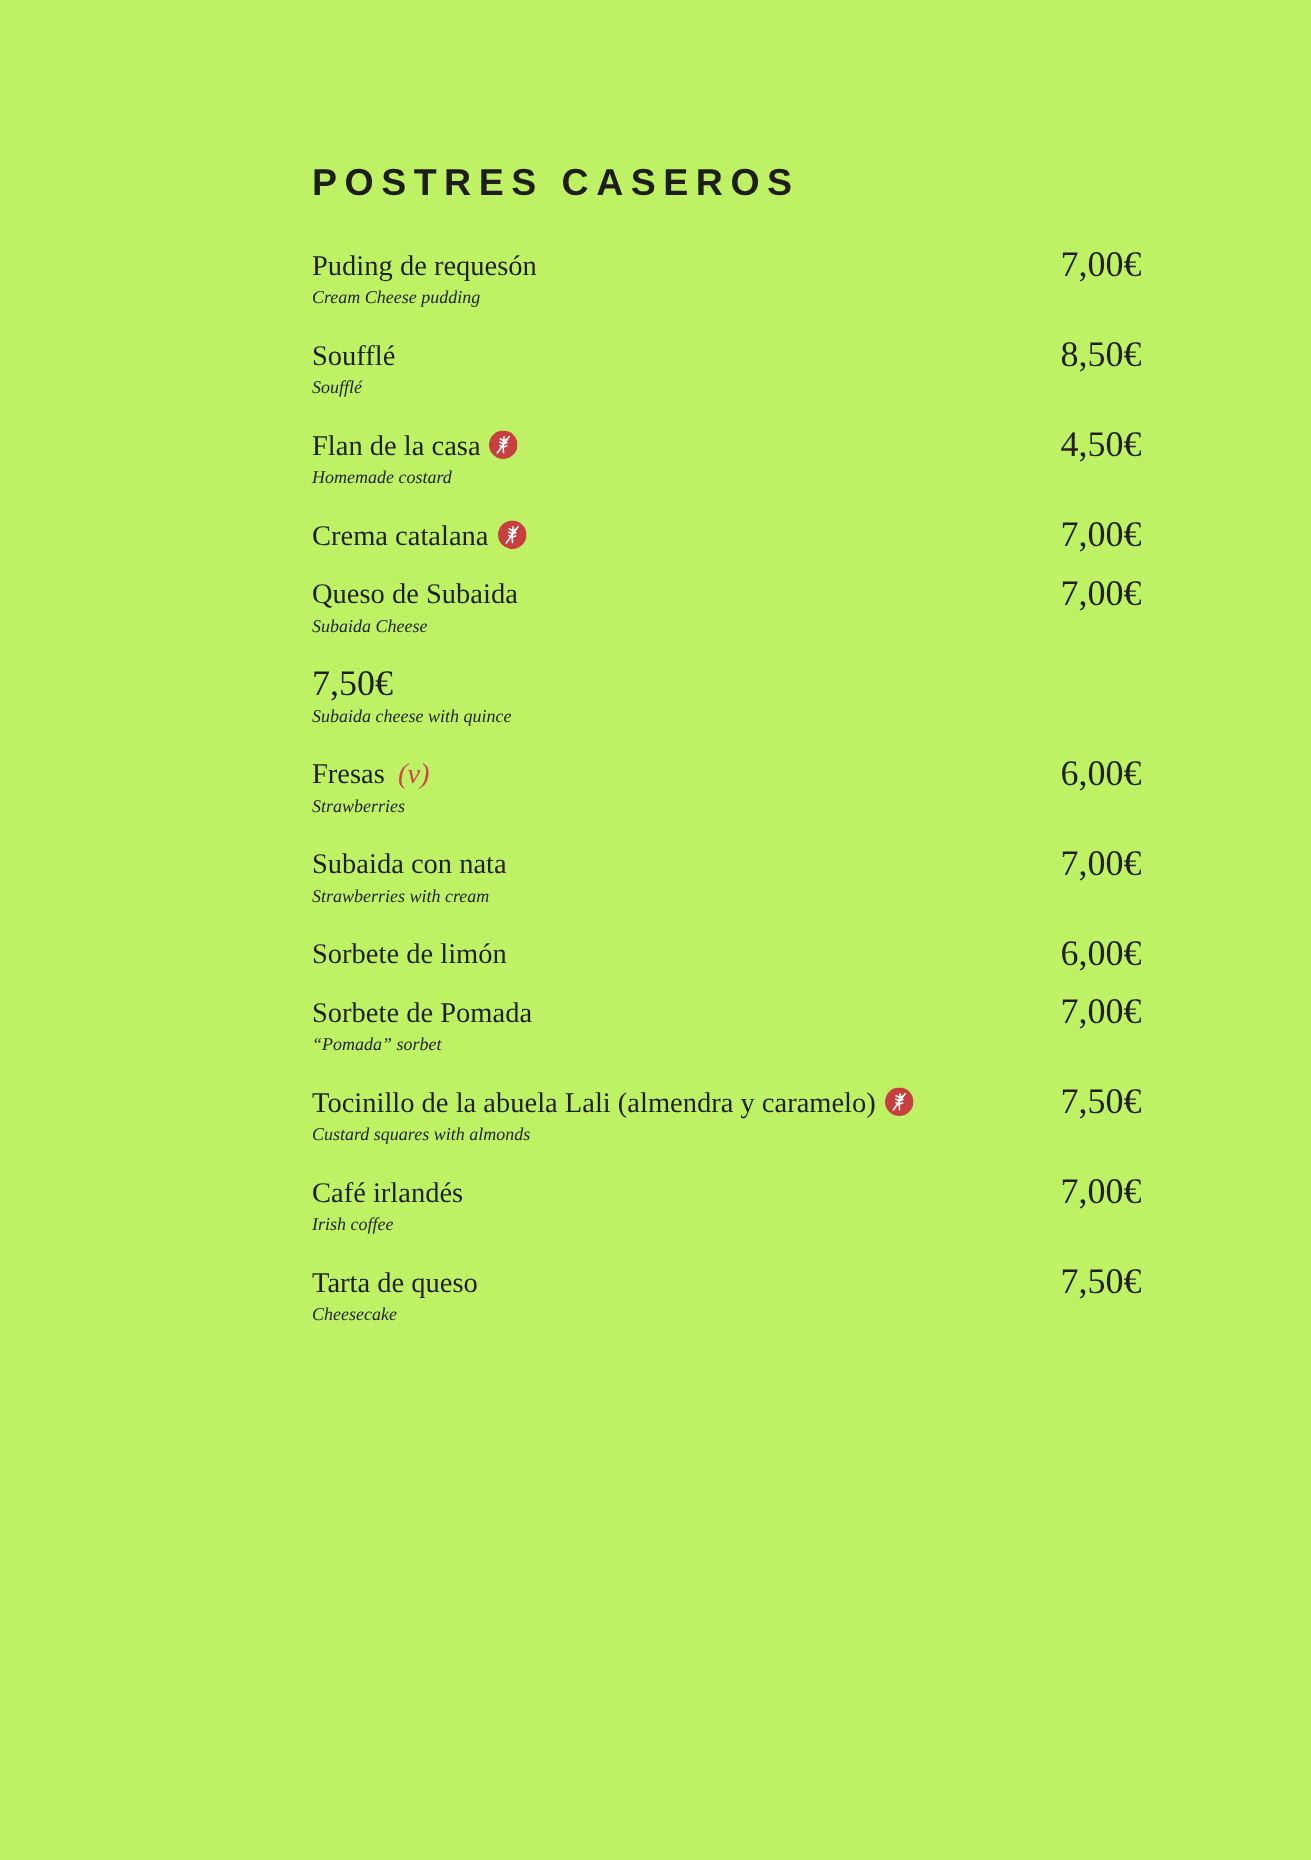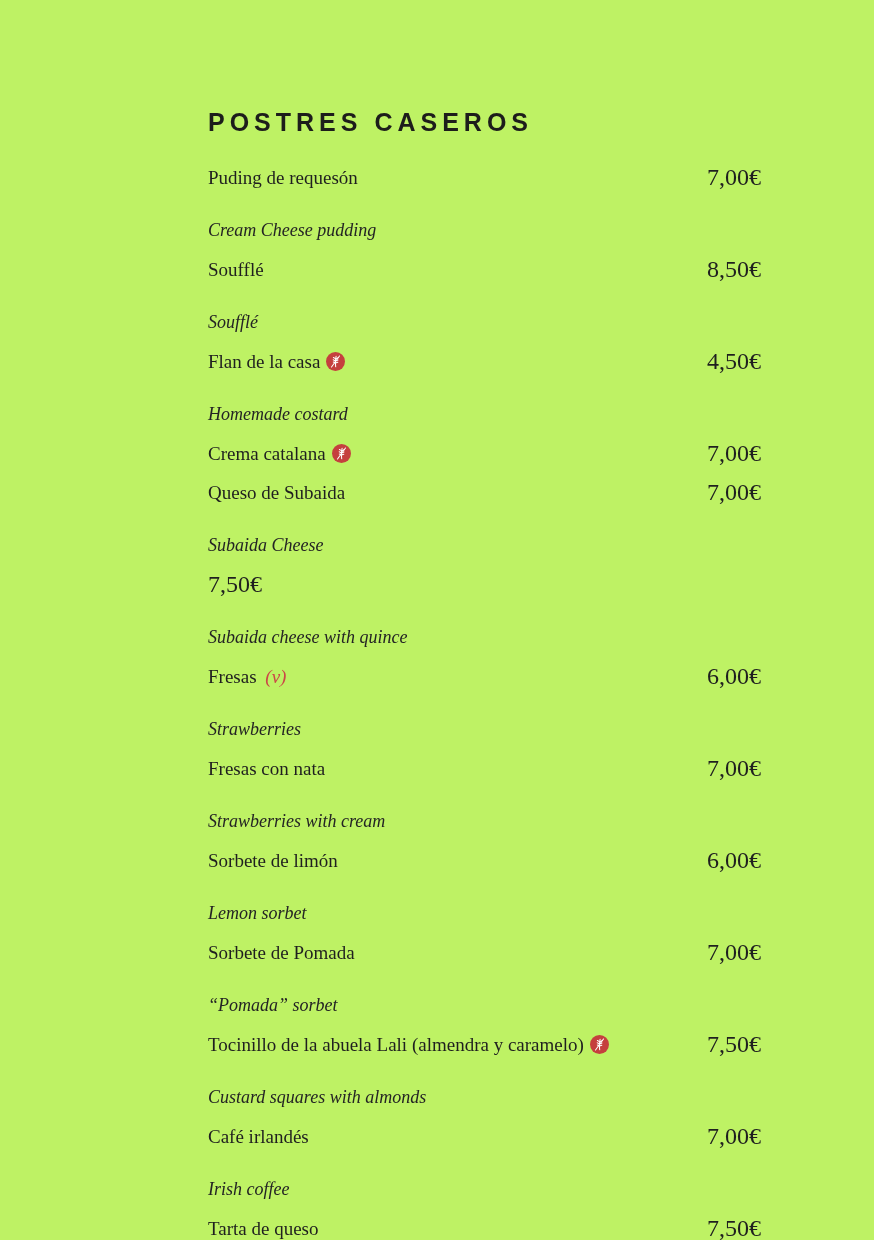--- a/index.html
+++ b/index.html
@@ -54,24 +54,23 @@
   }
   .item.has-gf .gf-icon { display: inline-block; }
   .item-price {
     font-size: 24px;
     line-height: 21px;
     white-space: nowrap;
     color: #1f1f1f;
   }
   .item-translation {
     font-style: italic;
-    font-size: 18px;
+    font-size: 12px;
     line-height: 21px;
     color: #242424;
-    margin-top: 32px;
   }
 </style>
 </head>
 <body>
 
 <div class="page">
   <div class="content">
     <h1 class="menu-title">POSTRES CASEROS</h1>
     <div id="menu-list">
   <div class="item">
@@ -160,35 +159,34 @@
         <span class="item-name">Fresas</span><span class="veg-marker"> (v)</span>
       </span>
       <span class="item-price">6,00€</span>
     </div>
     <div class="item-translation">Strawberries</div>
   </div>
 
   <div class="item">
     <div class="item-row">
       <span class="item-name-wrap">
-        <span class="item-name">Fresas con nata</span>
+        <span class="item-name">Subaida con nata</span>
       </span>
       <span class="item-price">7,00€</span>
     </div>
     <div class="item-translation">Strawberries with cream</div>
   </div>
 
   <div class="item">
     <div class="item-row">
       <span class="item-name-wrap">
         <span class="item-name">Sorbete de limón</span>
       </span>
       <span class="item-price">6,00€</span>
     </div>
-    <div class="item-translation">Lemon sorbet</div>
   </div>
 
   <div class="item">
     <div class="item-row">
       <span class="item-name-wrap">
         <span class="item-name">Sorbete de Pomada</span>
       </span>
       <span class="item-price">7,00€</span>
     </div>
     <div class="item-translation">“Pomada” sorbet</div>
@@ -226,16 +224,17 @@
     <div class="item-translation">Irish coffee</div>
   </div>
 
   <div class="item">
     <div class="item-row">
       <span class="item-name-wrap">
         <span class="item-name">Tarta de queso</span>
       </span>
       <span class="item-price">7,50€</span>
     </div>
+    <div class="item-translation">Cheesecake</div>
   </div>
 </div>
   </div>
 </div>
 
 </body></html>

